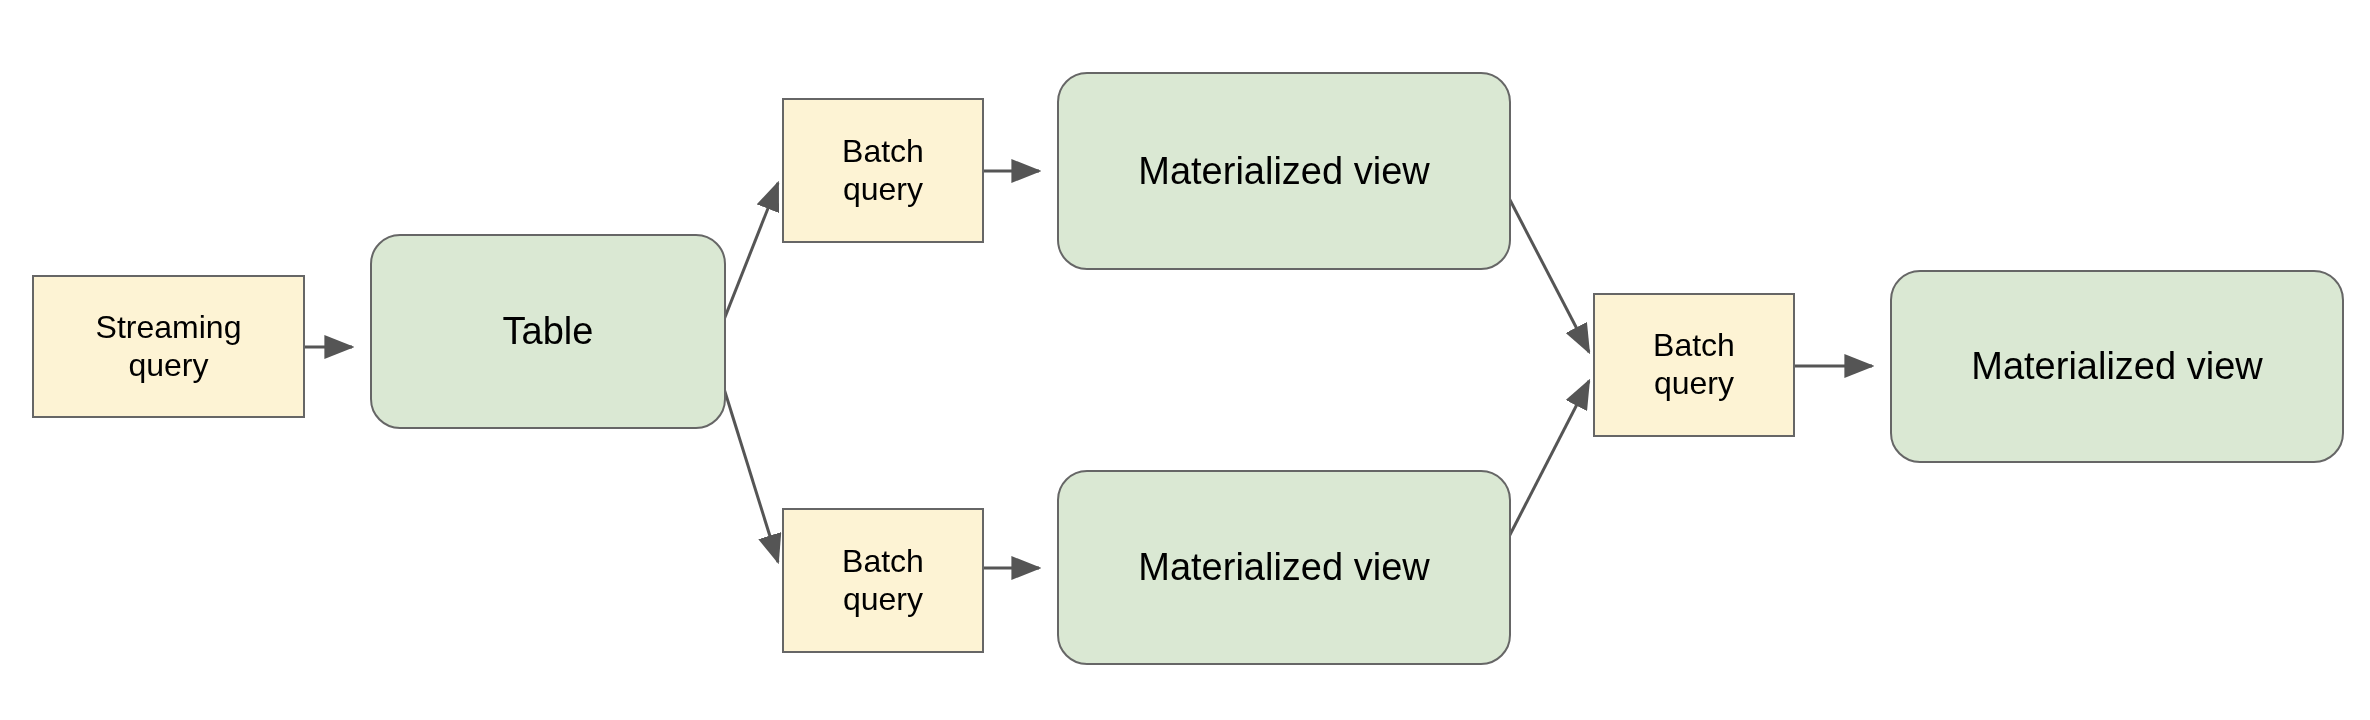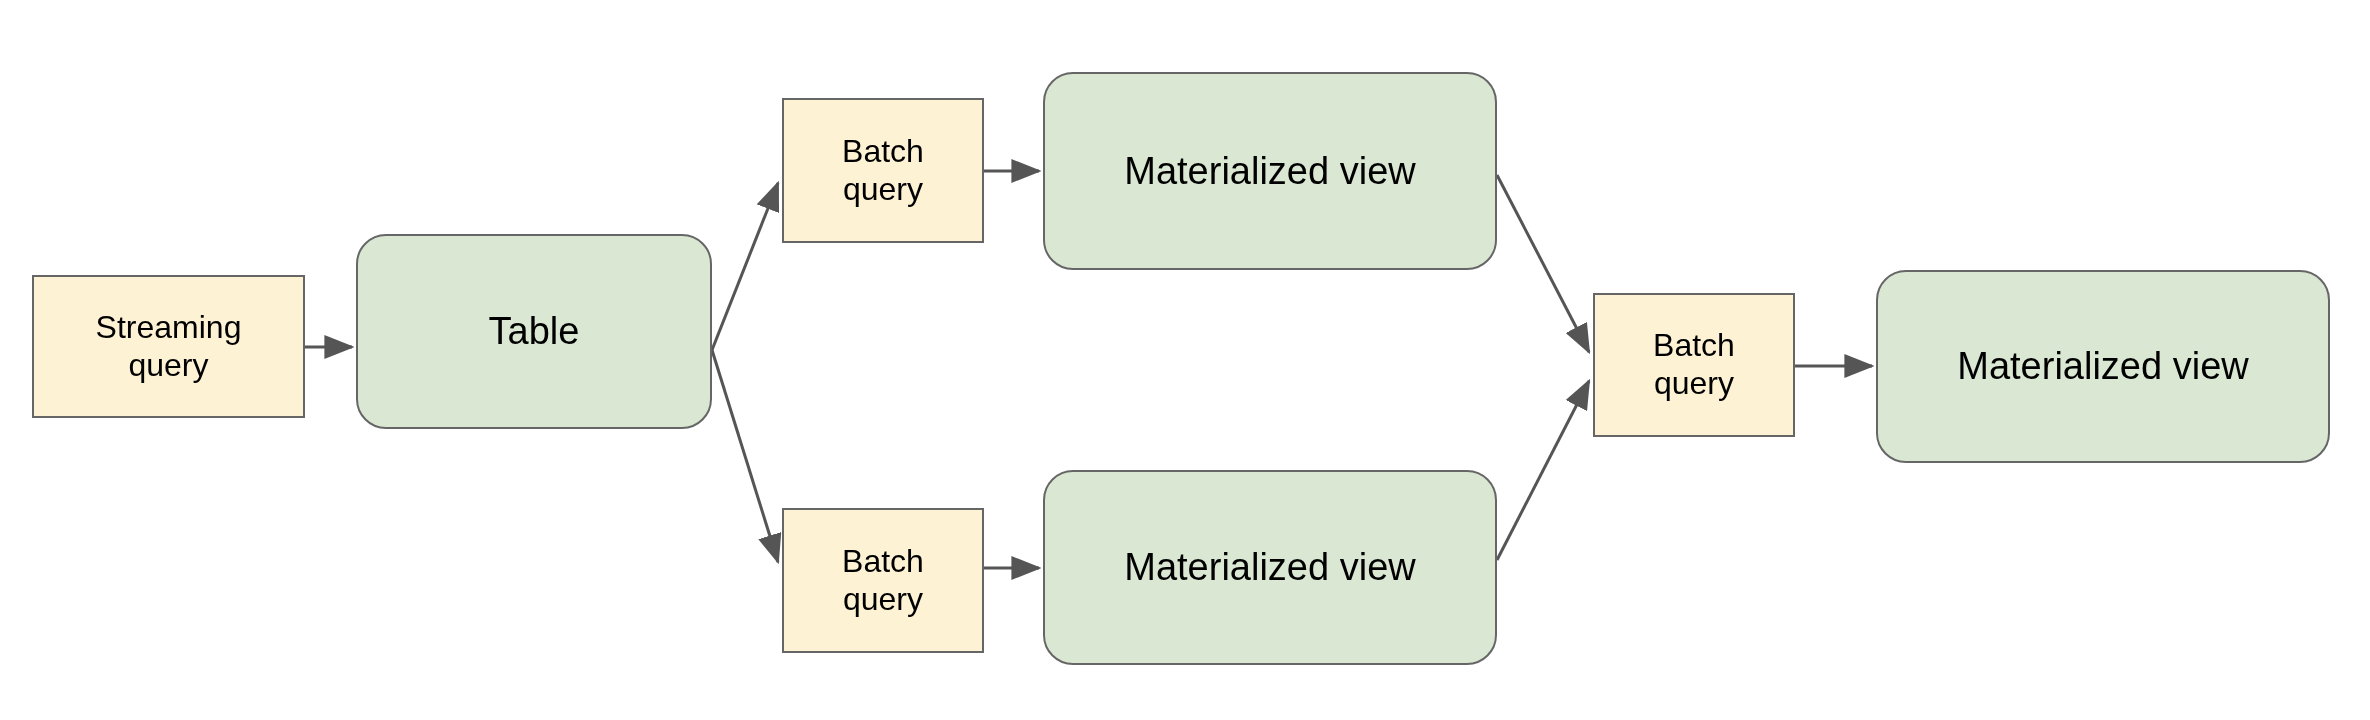--- a/index.html
+++ b/index.html
@@ -40,20 +40,21 @@
     background: #fdf3d4;
     border: 2px solid #666666;
     border-radius: 0;
     font-size: 32px;
   }
   .node-store {
     background: #dae8d3;
     border: 2px solid #666666;
     border-radius: 30px;
     font-size: 38px;
+    margin-left: 14px;
   }
 </style>
 </head>
 <body>
 
 <div id="canvas" style="background: rgb(255, 255, 255);">
 
   <svg id="edges" viewBox="0 0 2370 720" xmlns="http://www.w3.org/2000/svg">
     <defs>
       <marker id="arrowhead" markerWidth="10" markerHeight="8" refX="9.2" refY="4" orient="auto" markerUnits="strokeWidth">

